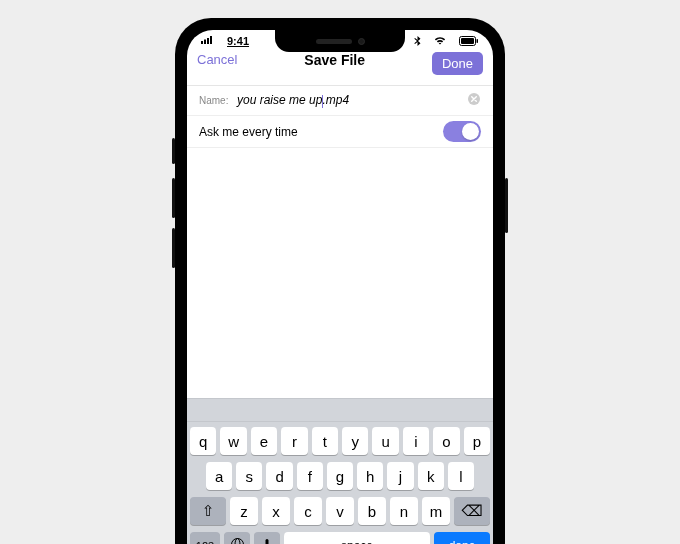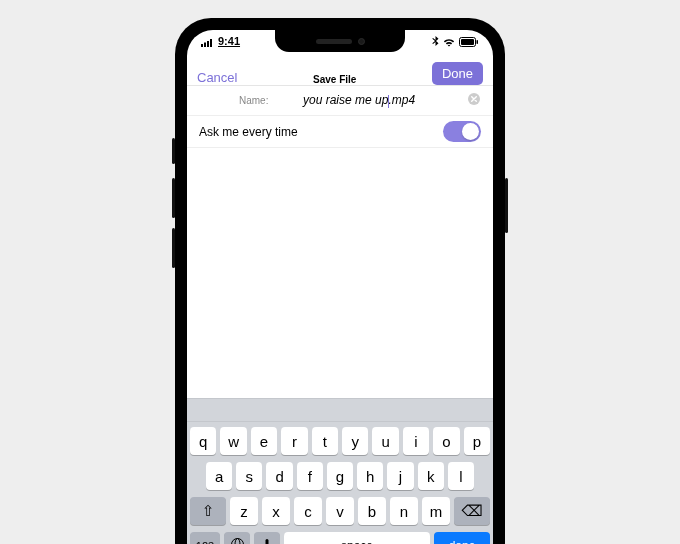--- a/index.html
+++ b/index.html
@@ -30,37 +30,37 @@
     width: 130px; height: 22px; background: #000;
     border-bottom-left-radius: 14px; border-bottom-right-radius: 14px;
     display: flex; align-items: center; justify-content: center; gap: 6px;
   }
   .speaker { width: 36px; height: 5px; background: #222; border-radius: 3px; }
   .cam { width: 7px; height: 7px; background: #1a1a1a; border-radius: 50%; border:1px solid #2a2a2a; }
   .statusbar {
     height: 22px; display: flex; justify-content: space-between; align-items: center;
     padding: 0 14px; font-size: 11px; font-weight: 600; color: #000;
   }
-  .status-left, .status-right { display: flex; align-items: flex-end; gap: 4px; text-decoration: underline; }
+  .status-left, .status-right { display: flex; align-items: flex-start; gap: 13px; text-decoration: underline; }
   .signal-icon, .wifi-icon, .bt-icon, .battery-icon { display: inline-flex; }
   .navbar {
-    height: 34px; display: flex; align-items: flex-end; justify-content: space-between;
+    height: 34px; display: flex; align-items: flex-start; justify-content: space-between;
     padding: 0 10px; border-bottom: 1px solid #e5e5e5;
   }
   .cancel { color: #7c71d8; font-size: 13px; }
-  .title { font-size: 10px; font-weight: 600; color: #000; }
+  .title { font-size: 14px; font-weight: 600; color: #000; }
   .done-btn {
     background: #7c71d8; color: #fff; font-size: 13px; font-weight: 500;
     padding: 4px 10px; border-radius: 5px; border: none;
   }
   .row {
     display: flex; align-items: center; padding: 0 12px;
     height: 30px; border-bottom: 1px solid #eee; font-size: 12px;
   }
-  .row-label { color: #888; font-size: 10px; width: 64px; flex-shrink:0;margin-left:40px; }
+  .row-label { color: #888; font-size: 10px; width: 38px; flex-shrink:0; }
   .row-value { color: #000; flex: 1; font-style: italic; }
   .cursor-caret { display: inline-block; width: 1px; height: 13px; background: #7c71d8; vertical-align: middle; margin: 0 -0.5px; }
   .clear-icon { color: #ccc; }
   .chevron-icon { color: #bbb; }
   .toggle-row {
     display: flex; align-items: center; justify-content: space-between;
     padding: 0 12px; height: 32px; border-bottom: 1px solid #eee;
   }
   .toggle-label { font-size: 12px; color: #000; }
   .toggle {

